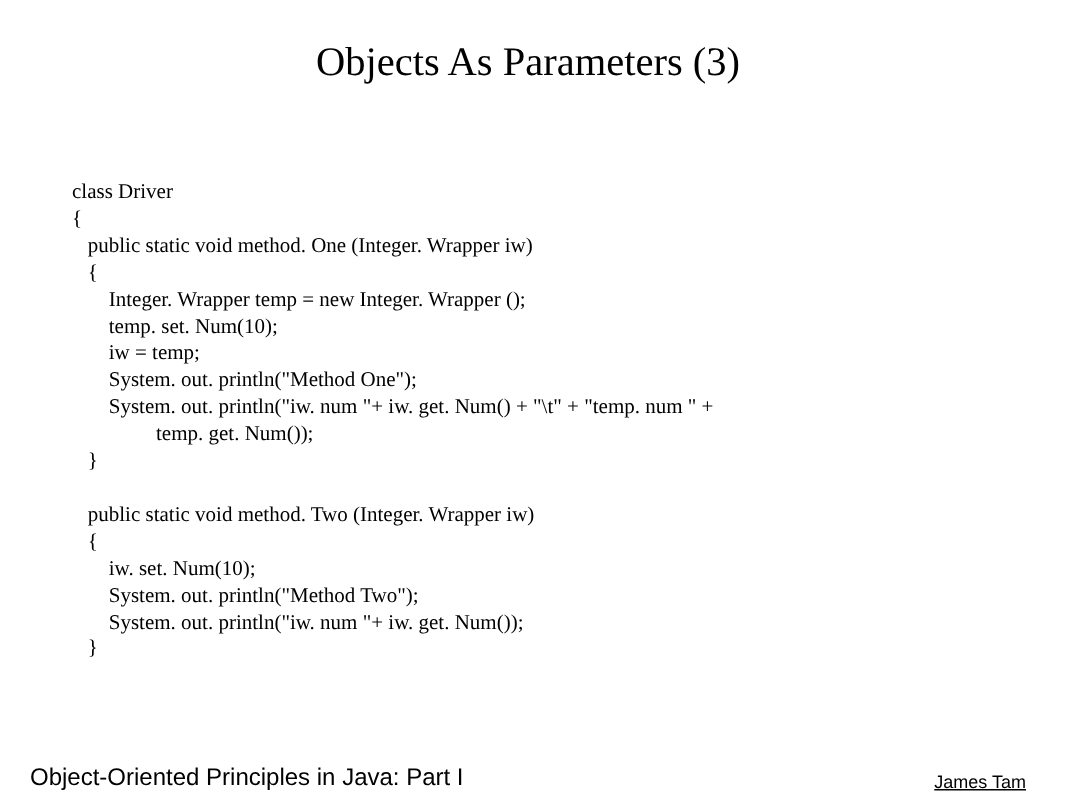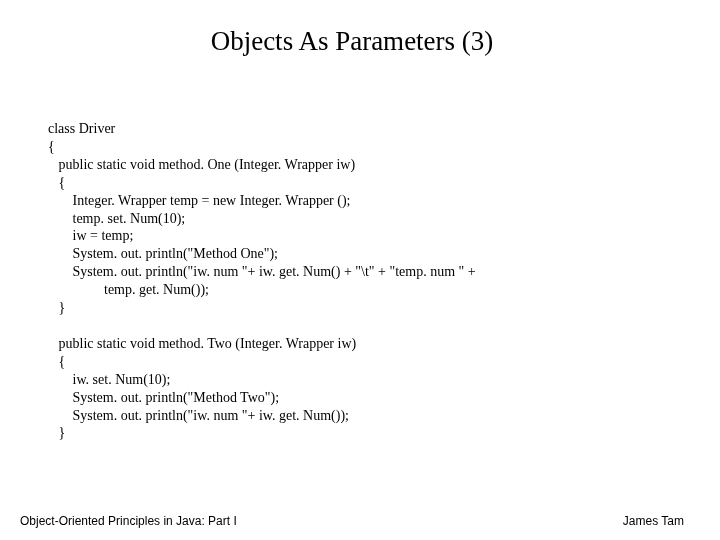--- a/index.html
+++ b/index.html
@@ -30,29 +30,30 @@
     left: 48px;
     right: 30px;
     font-size: 14px;
     line-height: 1.28;
     white-space: pre;
   }
   .footer-left {
     position: absolute;
     bottom: 12px;
     left: 20px;
-    font-size: 12px;
+    font-size: 16px;
     font-family: Arial, Helvetica, sans-serif;
   }
   .footer-right {
     position: absolute;
     bottom: 12px;
     right: 20px;
     font-size: 12px;
     font-family: Arial, Helvetica, sans-serif;
+    text-decoration: underline;
   }
 </style>
 </head>
 <body>
 
 <div class="slide">
   <div class="title">Objects As Parameters (3)</div>
   <div class="code">class Driver
 {
    public static void method. One (Integer. Wrapper iw)

